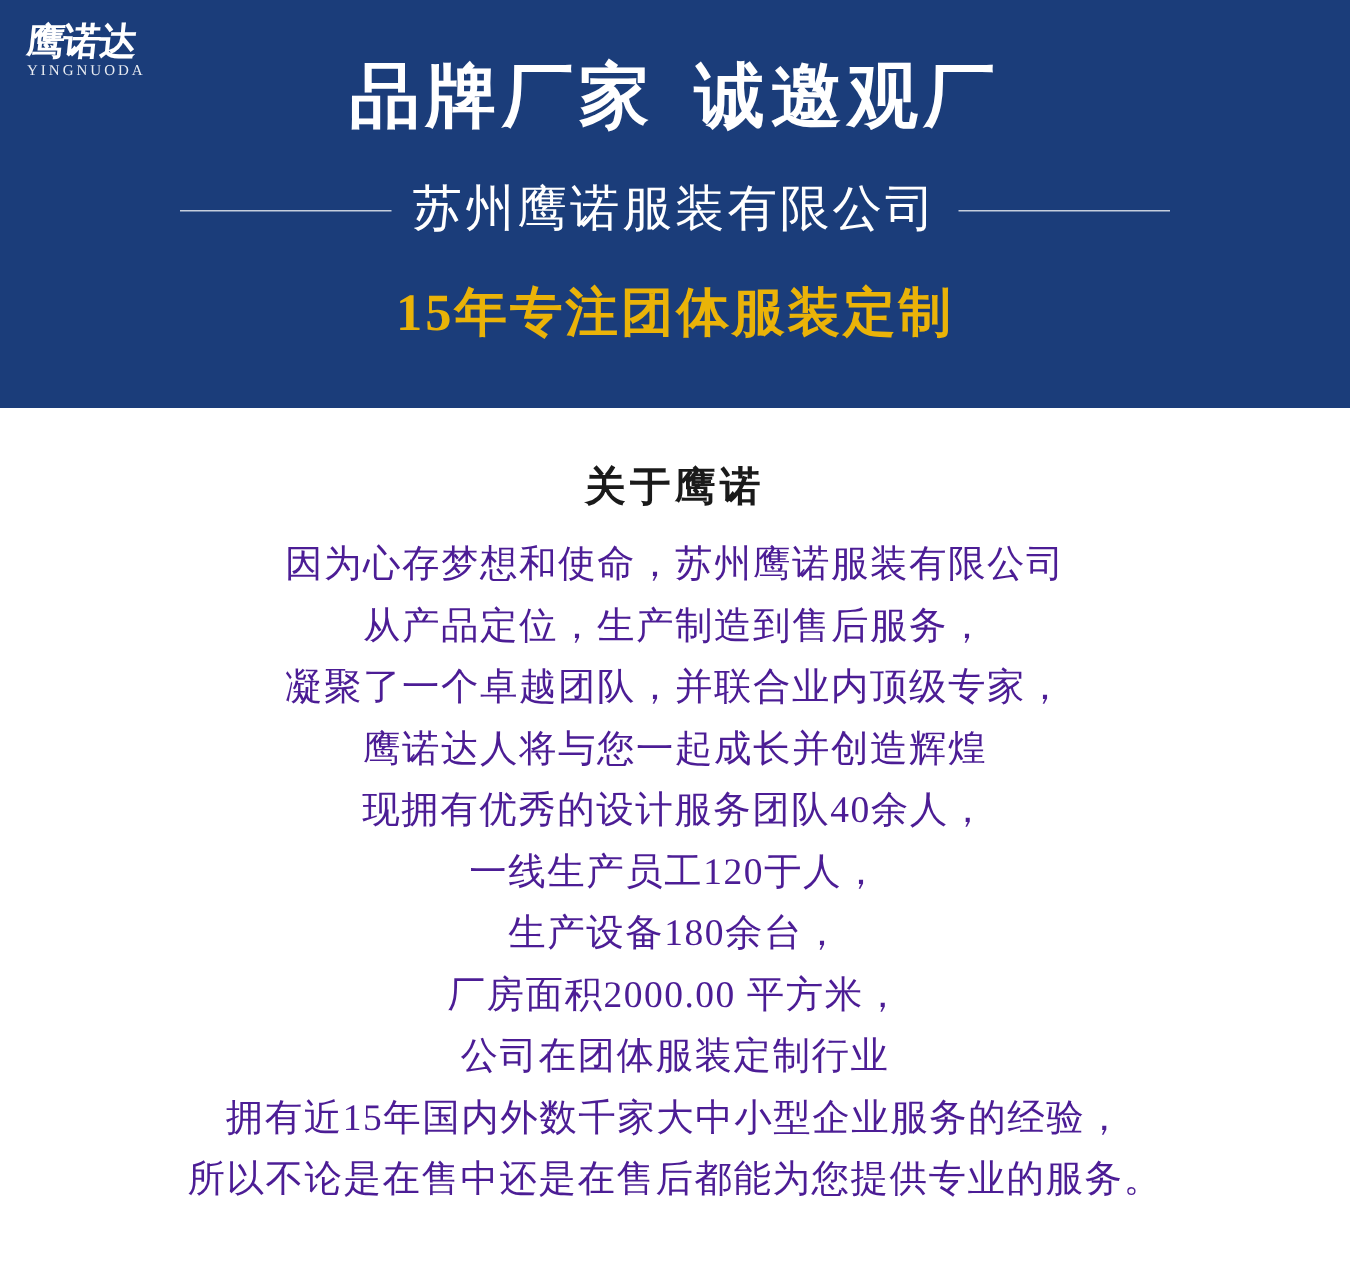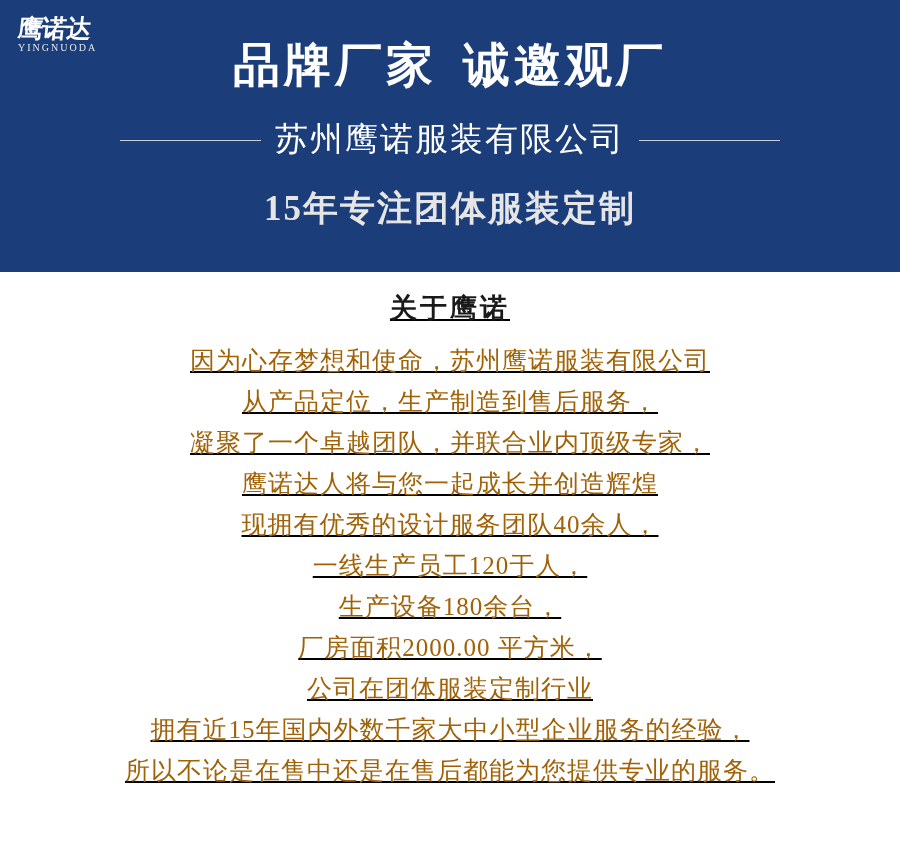--- a/index.html
+++ b/index.html
@@ -98,52 +98,51 @@
   .subline {
     color: #ffffff;
     font-family: "Liberation Serif", serif;
     font-size: 33px;
     letter-spacing: 2px;
     padding: 0 14px;
     white-space: nowrap;
     transform: translateY(-1px);
   }
   .tagline {
-    color: #e5e5e5;
+    color: #eab308;
     font-family: "Liberation Serif", serif;
     font-weight: bold;
     font-size: 35px;
     letter-spacing: 2px;
     margin-top: 22px;
     white-space: nowrap;
   }
 
   
   .about {
     width: 900px;
-    padding-top: 18px;
+    padding-top: 34px;
     box-sizing: border-box;
     text-align: center;
-    text-decoration: underline;
   }
   .about-title {
     font-family: "Liberation Serif", serif;
     font-weight: bold;
     font-size: 27px;
     color: #1a1a1a;
     letter-spacing: 3px;
     margin-bottom: 14px;
   }
   .about-lines {
     display: block;
   }
   .about-line {
     font-family: "Liberation Serif", serif;
     font-size: 25px;
-    color: #a16207;
+    color: #4c1d95;
     line-height: 41px;
     letter-spacing: 1px;
     white-space: nowrap;
   }
 </style>
 </head>
 <body>
 
 <div class="page">
 

